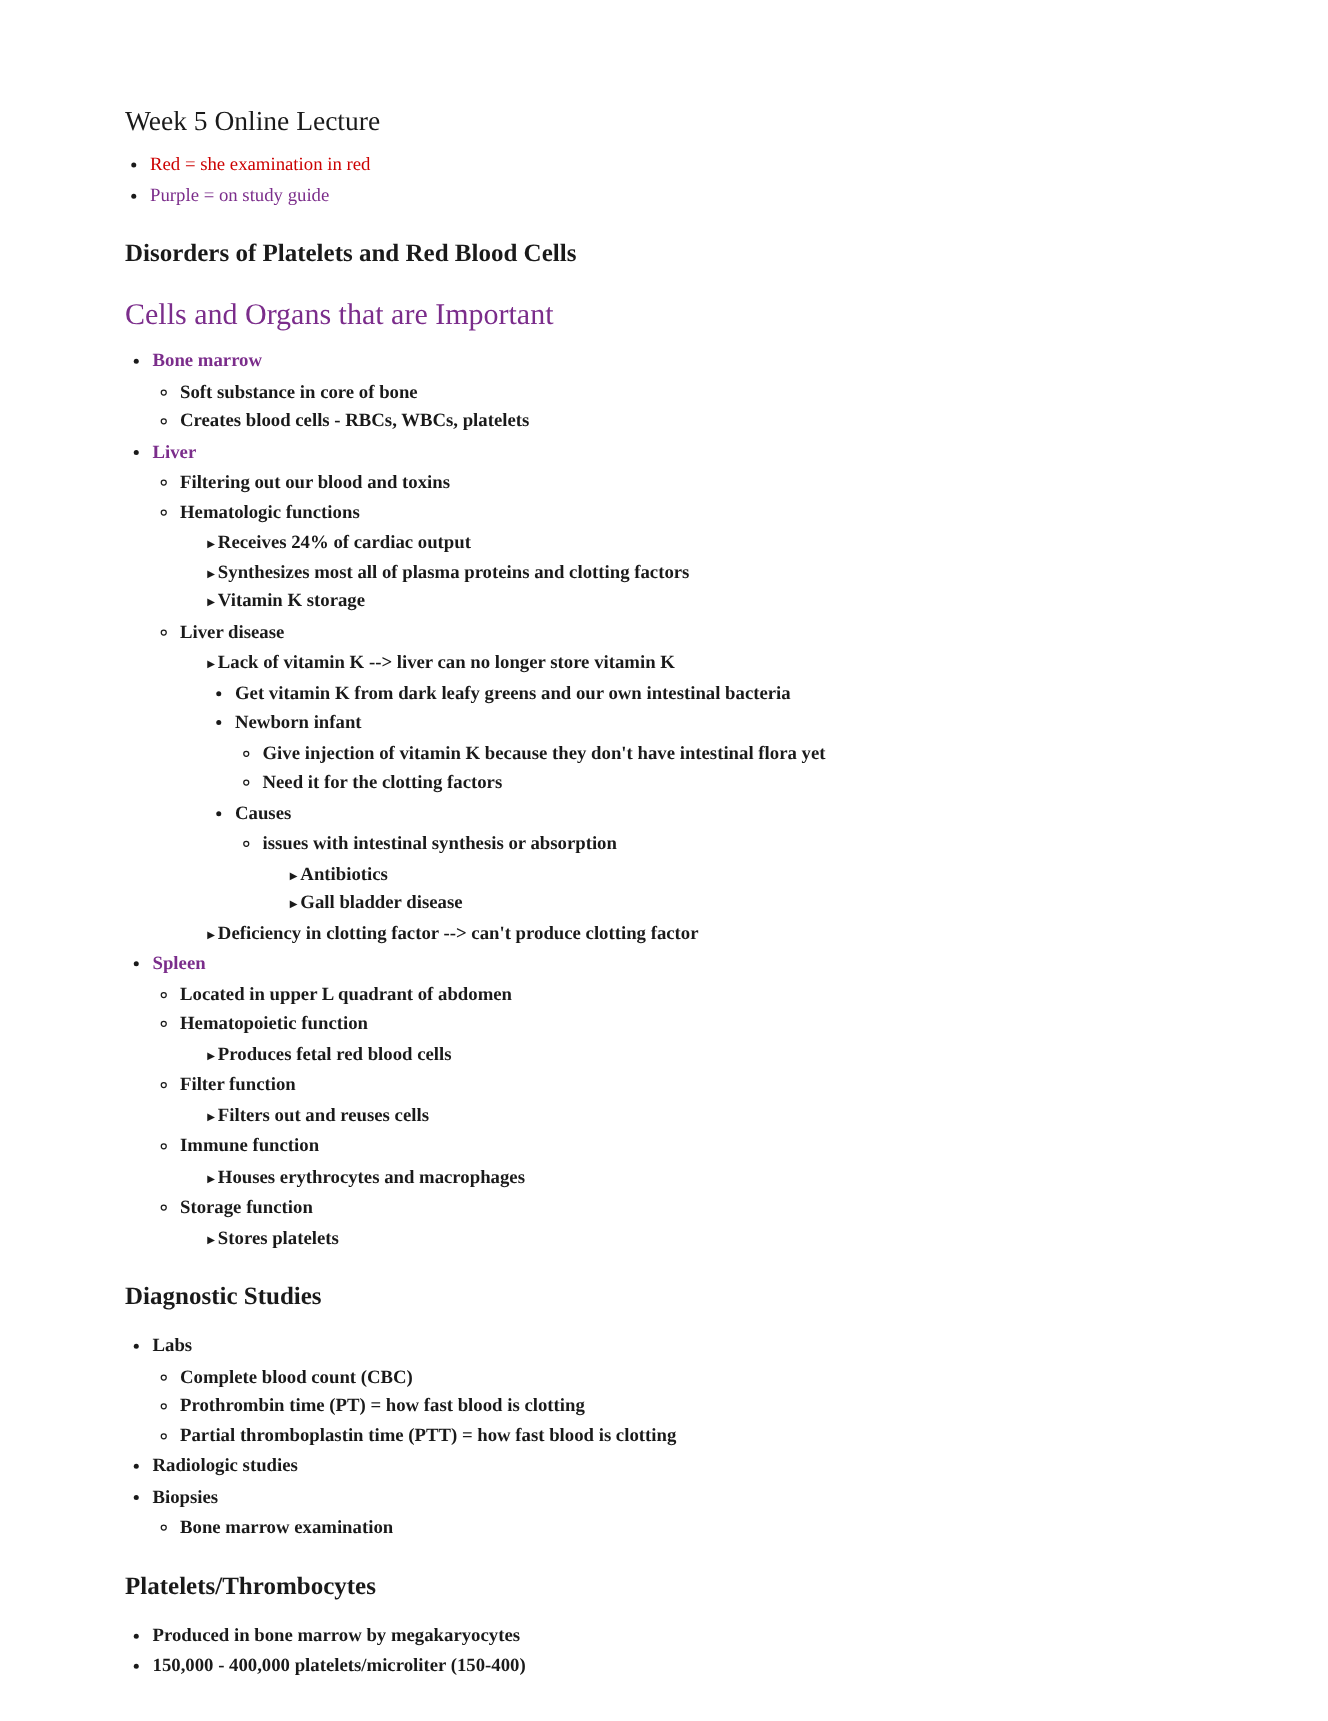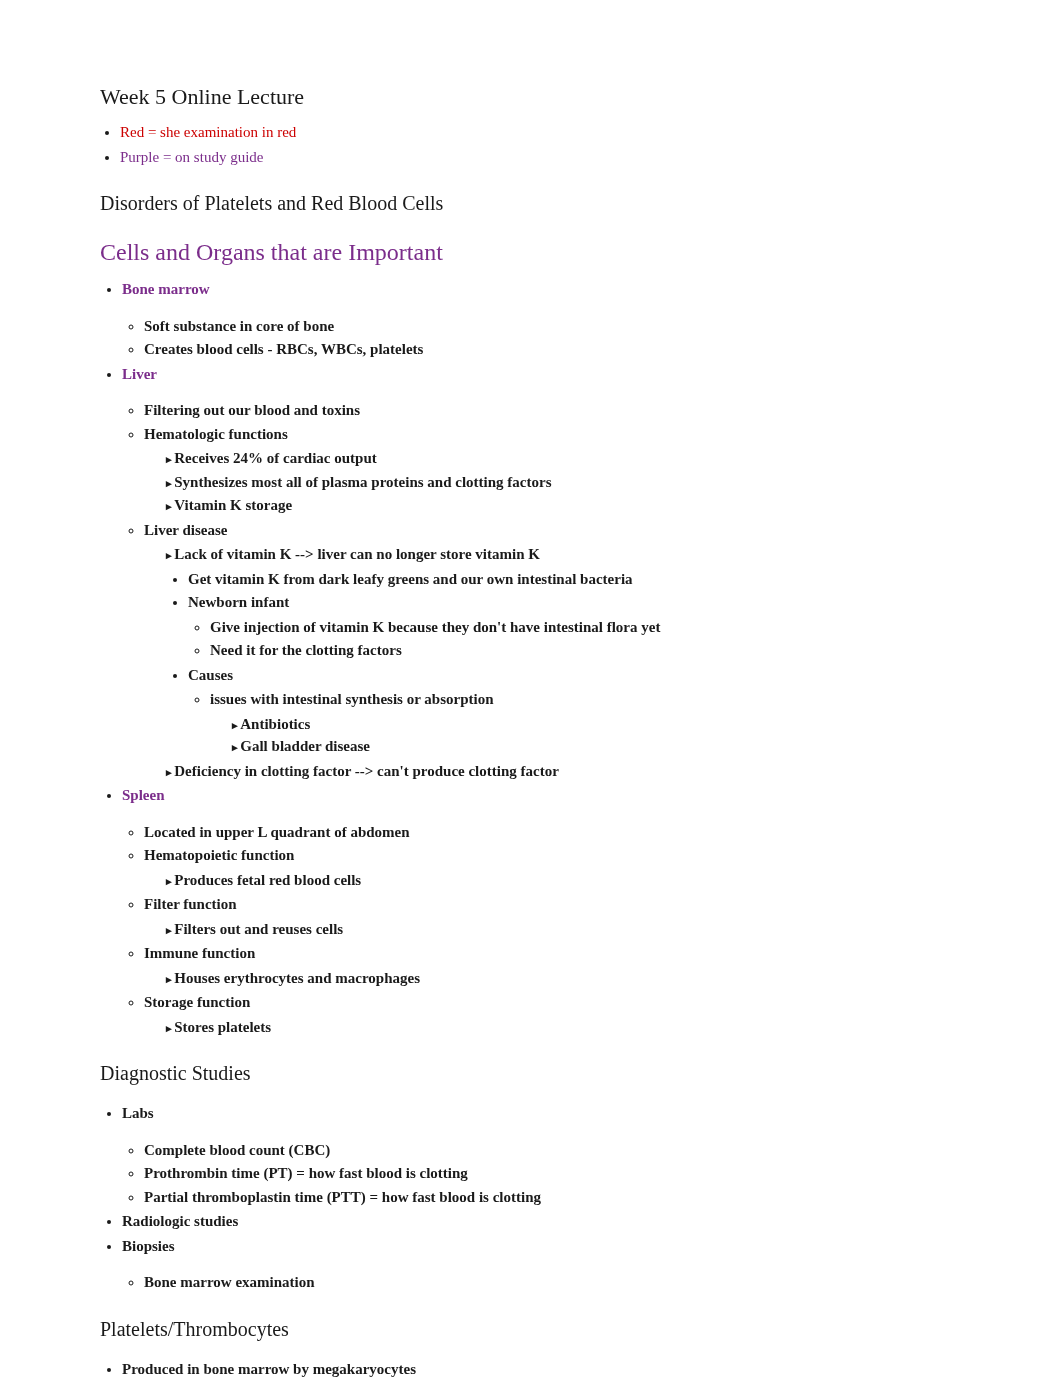--- a/index.html
+++ b/index.html
@@ -39,21 +39,21 @@
     .red-text {
       color: #cc0000;
     }
 
     .purple-text {
       color: #7b2d8b;
     }
 
     .section-header {
       font-size: 20px;
-      font-weight: normal;
+      font-weight: bold;
       color: #1a1a1a;
       margin-top: 20px;
       margin-bottom: 14px;
       border-bottom: none;
     }
 
     .subsection-header {
       font-size: 24px;
       font-weight: normal;
       color: #7b2d8b;
@@ -74,21 +74,21 @@
     }
 
     ul.l1 > li {
       margin-bottom: 2px;
     }
 
     
     ul.l2 {
       list-style: circle;
       padding-left: 22px;
-      margin-top: 14px;
+      margin-top: 2px;
       margin-bottom: 2px;
     }
 
     ul.l2 > li {
       margin-bottom: 1px;
     }
 
     
     ul.l3 {
       list-style: none;

